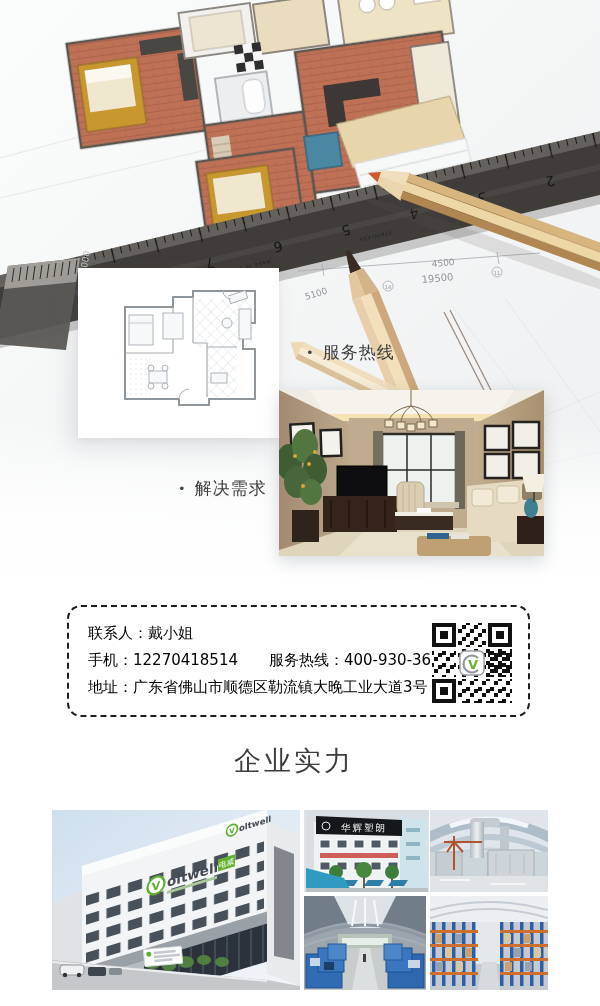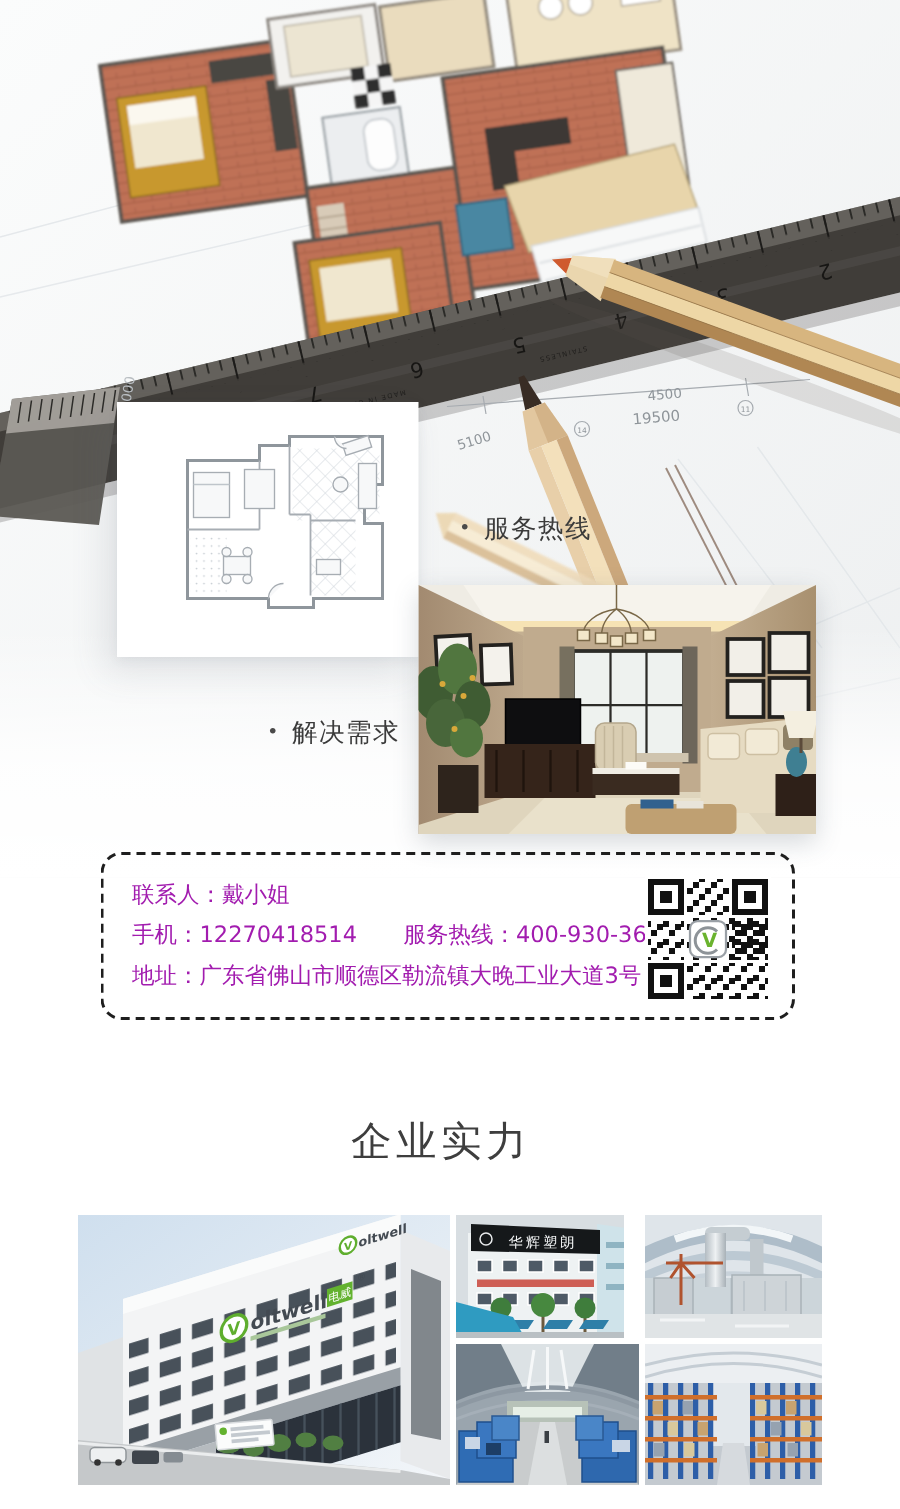--- a/index.html
+++ b/index.html
@@ -10,31 +10,31 @@
   .sketch-card{position:absolute;left:78px;top:268px;width:201px;height:170px;background:#fff;
                box-shadow:-8px 10px 22px rgba(90,100,115,.14),0 2px 6px rgba(90,100,115,.08);}
   .sketch-card svg{margin:15px 0 0 37px;}
   .interior{position:absolute;left:279px;top:390px;width:265px;height:166px;
             box-shadow:0 5px 16px rgba(70,80,95,.22);}
   .hero-label{position:absolute;display:flex;align-items:center;gap:8px;color:#3b3b3b;
               font-size:17px;letter-spacing:1px;white-space:nowrap;}
   .hero-label .bullet{font-size:13px;color:#4a4a4a;}
   .label-solve{left:306px;top:341px;}
   .label-realize{left:178px;top:477px;}
-  .contact-card{position:absolute;left:67px;top:568px;width:463px;height:112px;
-                border:2px dashed #1e1e1e;border-radius:14px;box-sizing:border-box;color:#a21caf;}
+  .contact-card{position:absolute;left:67px;top:605px;width:463px;height:112px;
+                border:2px dashed #1e1e1e;border-radius:14px;box-sizing:border-box;color:#000000;}
   .contact-lines{padding:13px 0 0 19px;font-size:15px;line-height:27px;white-space:nowrap;}
   .hotline-group{margin-left:31px;}
   .qr{position:absolute;left:361px;top:14px;width:84px;height:84px;}
   .strength-title{position:absolute;left:0;top:743px;width:588px;text-align:center;
                   font-size:27px;letter-spacing:3px;color:#3e3e3e;font-weight:500;}
   .gallery{position:absolute;left:52px;top:810px;width:496px;height:180px;}
   .gphoto{position:absolute;overflow:hidden;background:#dfe3e6;}
   #gp1{left:0;top:0;width:248px;height:180px;}
-  #gp2{left:252px;top:0;width:112px;height:82px;text-align:center;}
+  #gp2{left:252px;top:0;width:125px;height:82px;text-align:center;}
   #gp3{left:378px;top:0;width:118px;height:82px;}
   #gp4{left:252px;top:86px;width:122px;height:94px;}
   #gp5{left:378px;top:86px;width:118px;height:94px;}
 </style>
 </head>
 <body>
 
 <div class="page">
 
   <div class="hero">

